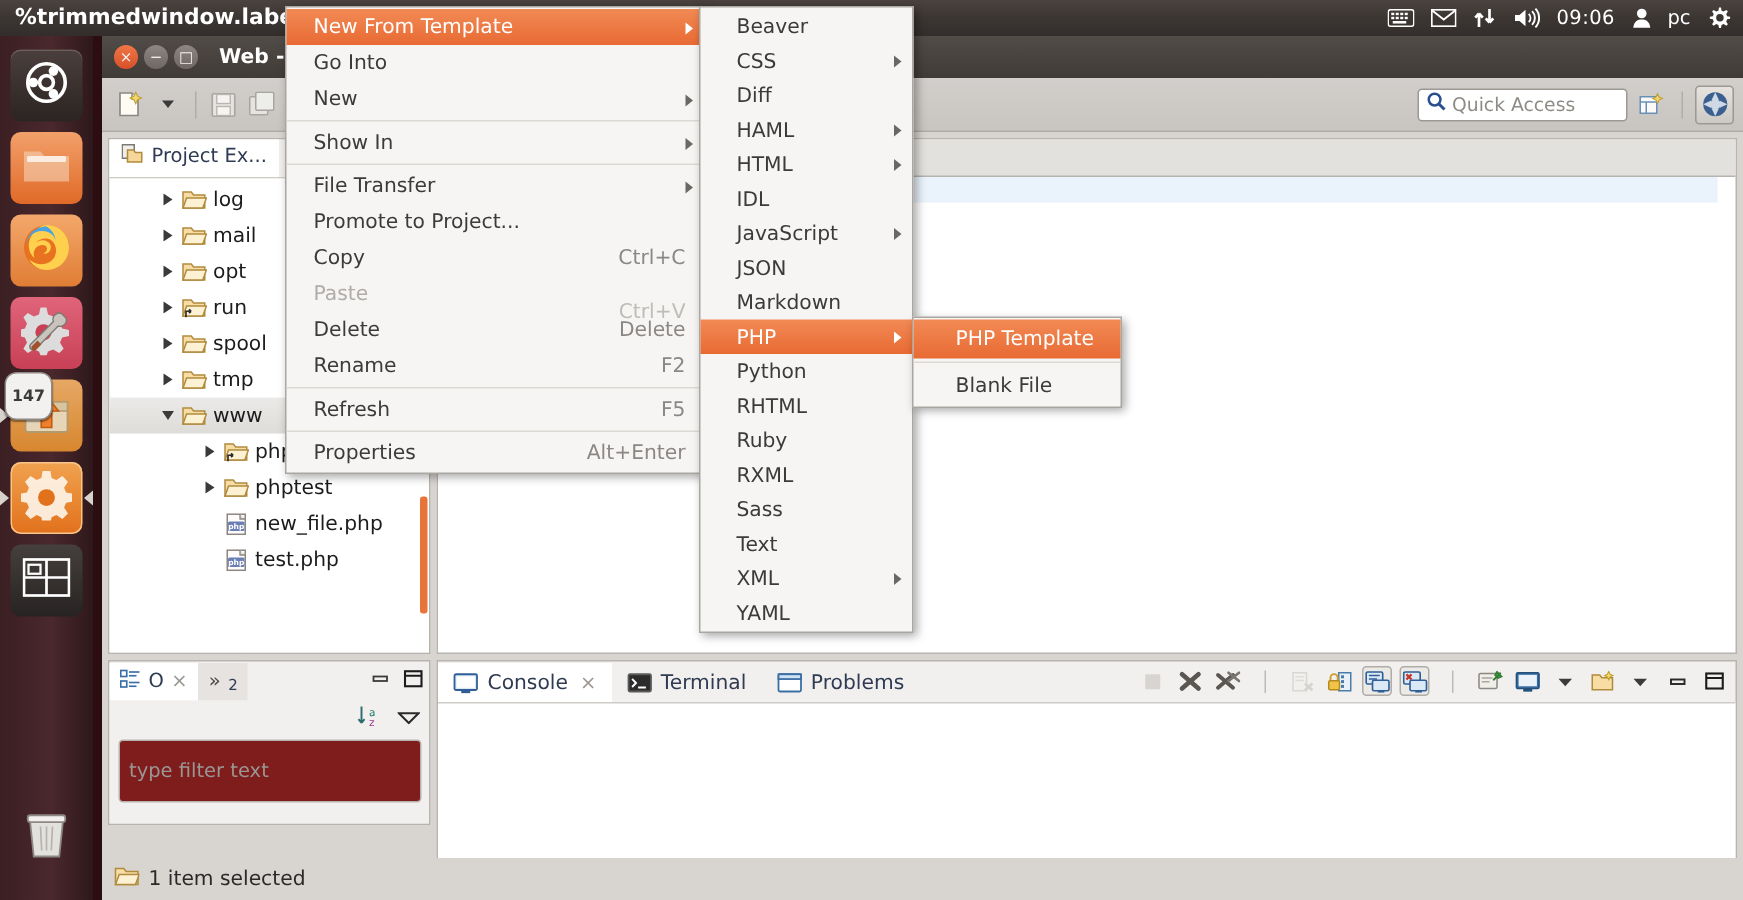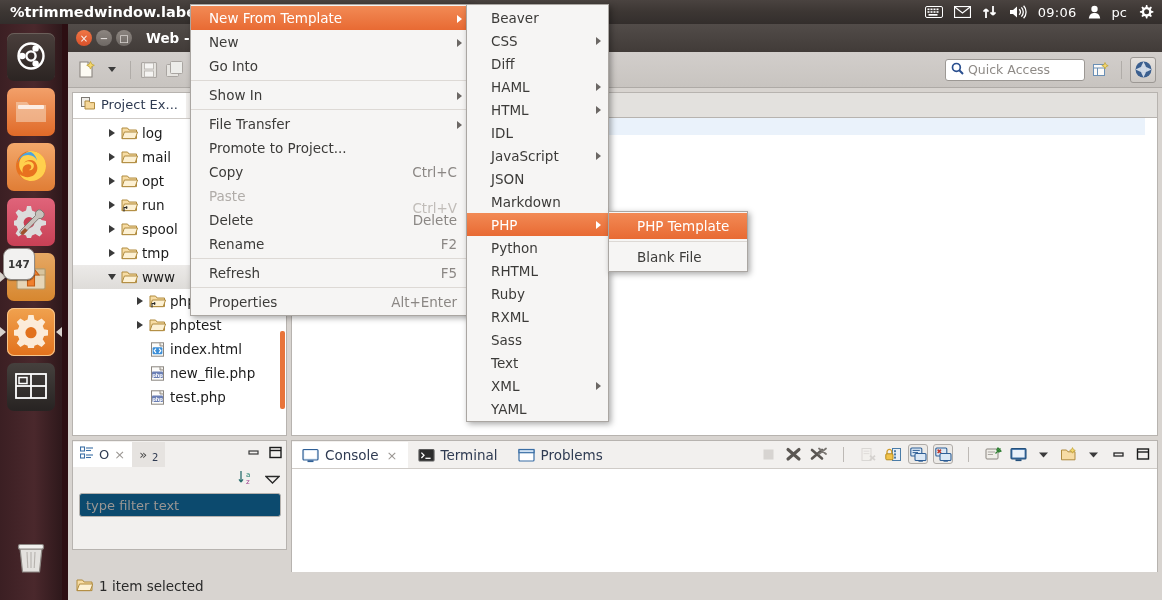--- a/index.html
+++ b/index.html
@@ -127,22 +127,22 @@
     background:#f2f0ee; border:1px solid #b7b3af; display:flex; flex-direction:column;
   }
   #outline .otabrow{ height:26px; display:flex; align-items:flex-end; position:relative;}
   #outline .otab{ display:flex;align-items:center;gap:5px;height:25px;padding:0 7px;font-size:13px;color:#2f3b52;}
   #outline .otab.active{ background:#fff; }
   #outline .otab.alt{ background:#e6e3e0; }
   .panel-btns{ position:absolute; right:4px; top:5px; display:flex; gap:9px; align-items:center;}
   #outline .obody{ flex:1; background:#f2f0ee; position:relative; }
   .otoolrow{ height:24px; display:flex; align-items:center; justify-content:flex-end; gap:11px; padding-right:6px; }
   .filter-input{
-    position:absolute; left:6px; top:26px; width:202px; height:24px;
-    background:#0c4a6e; border:1px solid #b5b1ad; border-radius:3px;
+    position:absolute; left:6px; top:26px; width:202px; height:42px;
+    background:#7f1d1d; border:1px solid #b5b1ad; border-radius:3px;
     display:flex; align-items:center; padding:0 6px; color:#9a9693; font-size:13px;
   }
 
   
   #editor-area{
     position:absolute; left:223px; top:4px; width:867px; height:344px;
     background:#fff; border:1px solid #b7b3af;
   }
   #editor-tabbar{ height:25px; background:#e3e1de; border-bottom:1px solid #b7b3af; }
   #editor-firstline{ height:17px; background:#eaf2fb; margin-right:12px;}
@@ -595,32 +595,20 @@
               </svg>
             </span>
             <span class="tlabel">phptest</span>
           </div>
           <div class="trow" style="padding-left: 60px;">
             <span class="tw"></span>
             <span style="display: flex; align-items: center; margin-left: 2px;">
               <svg width="17" height="15" viewBox="0 0 17 15">
                 <rect x="2.5" y="0.8" width="12" height="13.4" fill="#fdfcfa" stroke="#8b8680" stroke-width="1"></rect>
                 <path d="M11 0.8 v3.2 h3.5" fill="#e4e0da" stroke="#8b8680" stroke-width="0.9"></path>
-                <rect x="3.6" y="5.2" width="9.8" height="7" rx="1" fill="#3c8fd8"></rect>
-                <path d="M7 6.6 L5.2 8.7 L7 10.8 M10 6.6 L11.8 8.7 L10 10.8" stroke="#fff" stroke-width="1.2" fill="none"></path>
-              </svg>
-            </span>
-            <span class="tlabel">index.html</span>
-          </div>
-          <div class="trow" style="padding-left: 60px;">
-            <span class="tw"></span>
-            <span style="display: flex; align-items: center; margin-left: 2px;">
-              <svg width="17" height="15" viewBox="0 0 17 15">
-                <rect x="2.5" y="0.8" width="12" height="13.4" fill="#fdfcfa" stroke="#8b8680" stroke-width="1"></rect>
-                <path d="M11 0.8 v3.2 h3.5" fill="#e4e0da" stroke="#8b8680" stroke-width="0.9"></path>
                 <rect x="3" y="5.6" width="11" height="6.4" rx="1" fill="#6b7fb5"></rect>
                 <text x="8.5" y="10.7" font-size="5" fill="#fff" text-anchor="middle" font-family="DejaVu Sans, sans-serif" font-weight="bold">php</text>
               </svg>
             </span>
             <span class="tlabel">new_file.php</span>
           </div>
           <div class="trow" style="padding-left: 60px;">
             <span class="tw"></span>
             <span style="display: flex; align-items: center; margin-left: 2px;">
               <svg width="17" height="15" viewBox="0 0 17 15">
@@ -845,25 +833,25 @@
 
   </div>
 </div>
 
 <div class="menu" id="menu-context">
     <div class="mi hl">
       <span>New From Template</span>
       <span class="sub-arrow"></span>
     </div>
     <div class="mi">
+      <span>Go Into</span>
+    </div>
+    <div class="mi">
       <span>New</span>
       <span class="sub-arrow"></span>
-    </div>
-    <div class="mi">
-      <span>Go Into</span>
     </div>
     <div class="msep"></div>
     <div class="mi">
       <span>Show In</span>
       <span class="sub-arrow"></span>
     </div>
     <div class="msep"></div>
     <div class="mi">
       <span>File Transfer</span>
       <span class="sub-arrow"></span>

